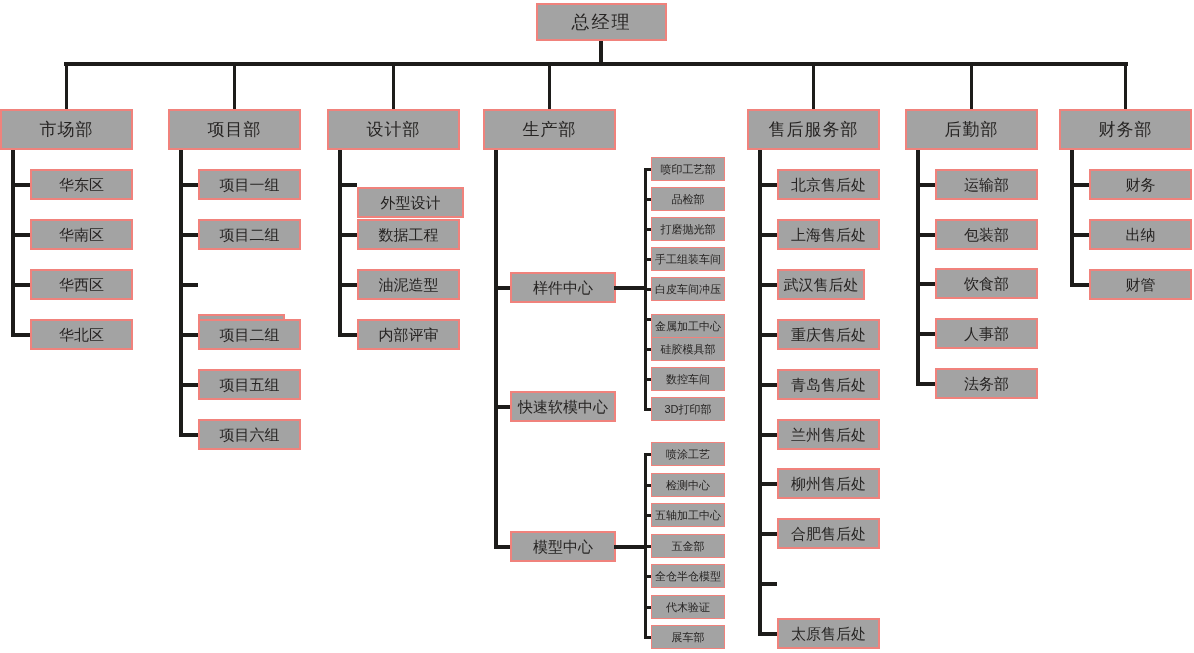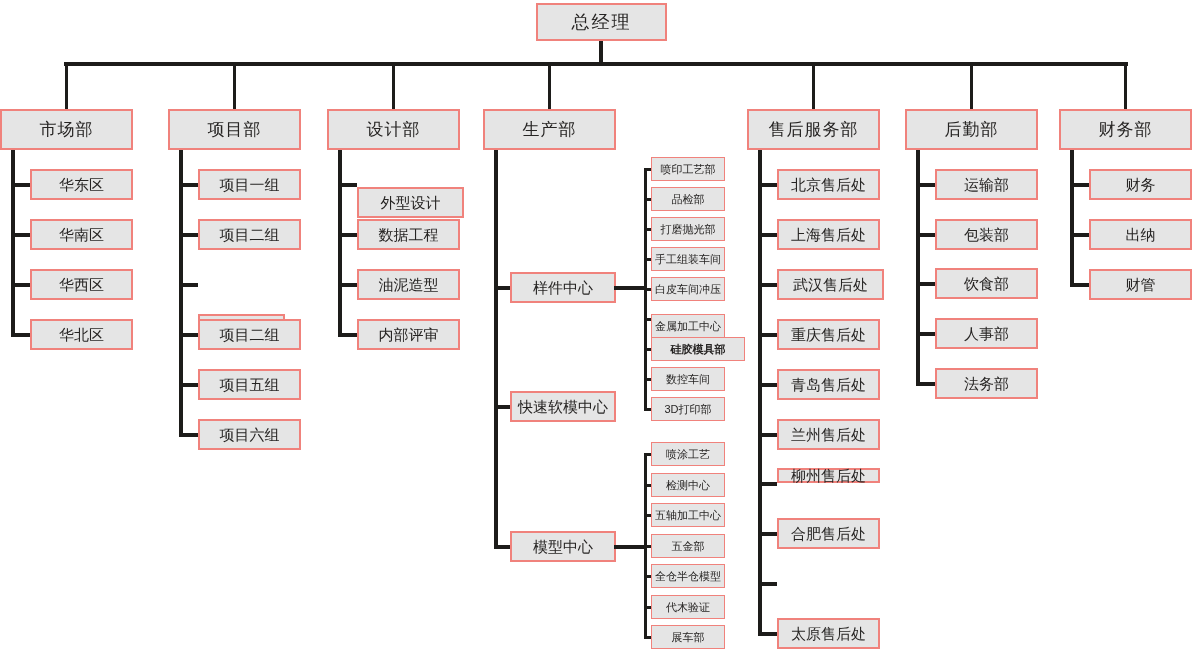--- a/index.html
+++ b/index.html
@@ -12,21 +12,21 @@
   #chart{
     position:relative;
     width:1194px;height:653px;
     background:var(--bg);
     overflow:hidden;
     font-family:"Liberation Sans","DejaVu Sans",sans-serif;
   }
   .box{
     position:absolute;
     box-sizing:border-box;
-    background:#e5e5e5;
+    background:#a3a3a3;
     border:2px solid var(--border);
     color:var(--text);
     display:flex;align-items:center;justify-content:center;
     text-align:center;
     white-space:nowrap;
     line-height:1;
   }
   .lvl1{font-size:18px;letter-spacing:2px;}
   .lvl2{font-size:17px;letter-spacing:1px;}
   .lvl3{font-size:15px;}
@@ -90,21 +90,21 @@
     <div class="box lvl4" style="left: 651px; top: 187px; width: 74px; height: 24px;">品检部</div>
     <div class="ln" style="left: 646px; top: 227.5px; width: 5px; height: 3px;"></div>
     <div class="box lvl4" style="left: 651px; top: 217px; width: 74px; height: 24px;">打磨抛光部</div>
     <div class="ln" style="left: 646px; top: 257.5px; width: 5px; height: 3px;"></div>
     <div class="box lvl4" style="left: 651px; top: 247px; width: 74px; height: 24px;">手工组装车间</div>
     <div class="ln" style="left: 646px; top: 287.5px; width: 5px; height: 3px;"></div>
     <div class="box lvl4" style="left: 651px; top: 277px; width: 74px; height: 24px;">白皮车间冲压</div>
     <div class="ln" style="left: 646px; top: 317.5px; width: 5px; height: 3px;"></div>
     <div class="box lvl4" style="left: 651px; top: 314px; width: 74px; height: 24px;">金属加工中心</div>
     <div class="ln" style="left: 646px; top: 347.5px; width: 5px; height: 3px;"></div>
-    <div class="box lvl4" style="left: 651px; top: 337px; width: 94px; height: 24px; font-weight: bold;">硅胶模具部</div>
+    <div class="box lvl4" style="left: 651px; top: 337px; width: 74px; height: 24px;">硅胶模具部</div>
     <div class="ln" style="left: 646px; top: 377.5px; width: 5px; height: 3px;"></div>
     <div class="box lvl4" style="left: 651px; top: 367px; width: 74px; height: 24px;">数控车间</div>
     <div class="ln" style="left: 646px; top: 407.5px; width: 5px; height: 3px;"></div>
     <div class="box lvl4" style="left: 651px; top: 397px; width: 74px; height: 24px;">3D打印部</div>
     <div class="ln" style="left: 494px; top: 404.5px; width: 16px; height: 4px;"></div>
     <div class="box lvl3" style="left: 510px; top: 391px; width: 106px; height: 31px;">快速软模中心</div>
     <div class="ln" style="left: 494px; top: 544.5px; width: 16px; height: 4px;"></div>
     <div class="box lvl3" style="left: 510px; top: 531px; width: 106px; height: 31px;">模型中心</div>
     <div class="ln" style="left: 614px; top: 544.5px; width: 32px; height: 4px;"></div>
     <div class="ln" style="left: 644px; top: 452.5px; width: 3px; height: 186px;"></div>
@@ -122,29 +122,29 @@
     <div class="box lvl4" style="left: 651px; top: 595px; width: 74px; height: 24px;">代木验证</div>
     <div class="ln" style="left: 646px; top: 635.5px; width: 5px; height: 3px;"></div>
     <div class="box lvl4" style="left: 651px; top: 625px; width: 74px; height: 24px;">展车部</div>
     <div class="ln" style="left: 812px; top: 66px; width: 3px; height: 43px;"></div>
     <div class="box lvl2" style="left: 747px; top: 109px; width: 133px; height: 41px;">售后服务部</div>
     <div class="ln" style="left: 758px; top: 182.5px; width: 19px; height: 4px;"></div>
     <div class="box lvl3" style="left: 777px; top: 169px; width: 103px; height: 31px;">北京售后处</div>
     <div class="ln" style="left: 758px; top: 232.5px; width: 19px; height: 4px;"></div>
     <div class="box lvl3" style="left: 777px; top: 219px; width: 103px; height: 31px;">上海售后处</div>
     <div class="ln" style="left: 758px; top: 282.5px; width: 19px; height: 4px;"></div>
-    <div class="box lvl3" style="left: 777px; top: 269px; width: 107px; height: 31px;">武汉售后处</div>
+    <div class="box lvl3" style="left: 777px; top: 269px; width: 88px; height: 31px;">武汉售后处</div>
     <div class="ln" style="left: 758px; top: 332.5px; width: 19px; height: 4px;"></div>
     <div class="box lvl3" style="left: 777px; top: 319px; width: 103px; height: 31px;">重庆售后处</div>
     <div class="ln" style="left: 758px; top: 382.5px; width: 19px; height: 4px;"></div>
     <div class="box lvl3" style="left: 777px; top: 369px; width: 103px; height: 31px;">青岛售后处</div>
     <div class="ln" style="left: 758px; top: 432.5px; width: 19px; height: 4px;"></div>
     <div class="box lvl3" style="left: 777px; top: 419px; width: 103px; height: 31px;">兰州售后处</div>
     <div class="ln" style="left: 758px; top: 481.5px; width: 19px; height: 4px;"></div>
-    <div class="box lvl3" style="left: 777px; top: 468px; width: 103px; height: 15px;">柳州售后处</div>
+    <div class="box lvl3" style="left: 777px; top: 468px; width: 103px; height: 31px;">柳州售后处</div>
     <div class="ln" style="left: 758px; top: 531.5px; width: 19px; height: 4px;"></div>
     <div class="box lvl3" style="left: 777px; top: 518px; width: 103px; height: 31px;">合肥售后处</div>
     <div class="ln" style="left: 758px; top: 581.5px; width: 19px; height: 4px;"></div>
     <div class="ln" style="left: 758px; top: 631.5px; width: 19px; height: 4px;"></div>
     <div class="box lvl3" style="left: 777px; top: 618px; width: 103px; height: 31px;">太原售后处</div>
     <div class="ln" style="left: 758px; top: 150px; width: 4px; height: 485.5px;"></div>
     <div class="ln" style="left: 970px; top: 66px; width: 3px; height: 43px;"></div>
     <div class="box lvl2" style="left: 905px; top: 109px; width: 133px; height: 41px;">后勤部</div>
     <div class="ln" style="left: 916px; top: 182.5px; width: 19px; height: 4px;"></div>
     <div class="box lvl3" style="left: 935px; top: 169px; width: 103px; height: 31px;">运输部</div>

